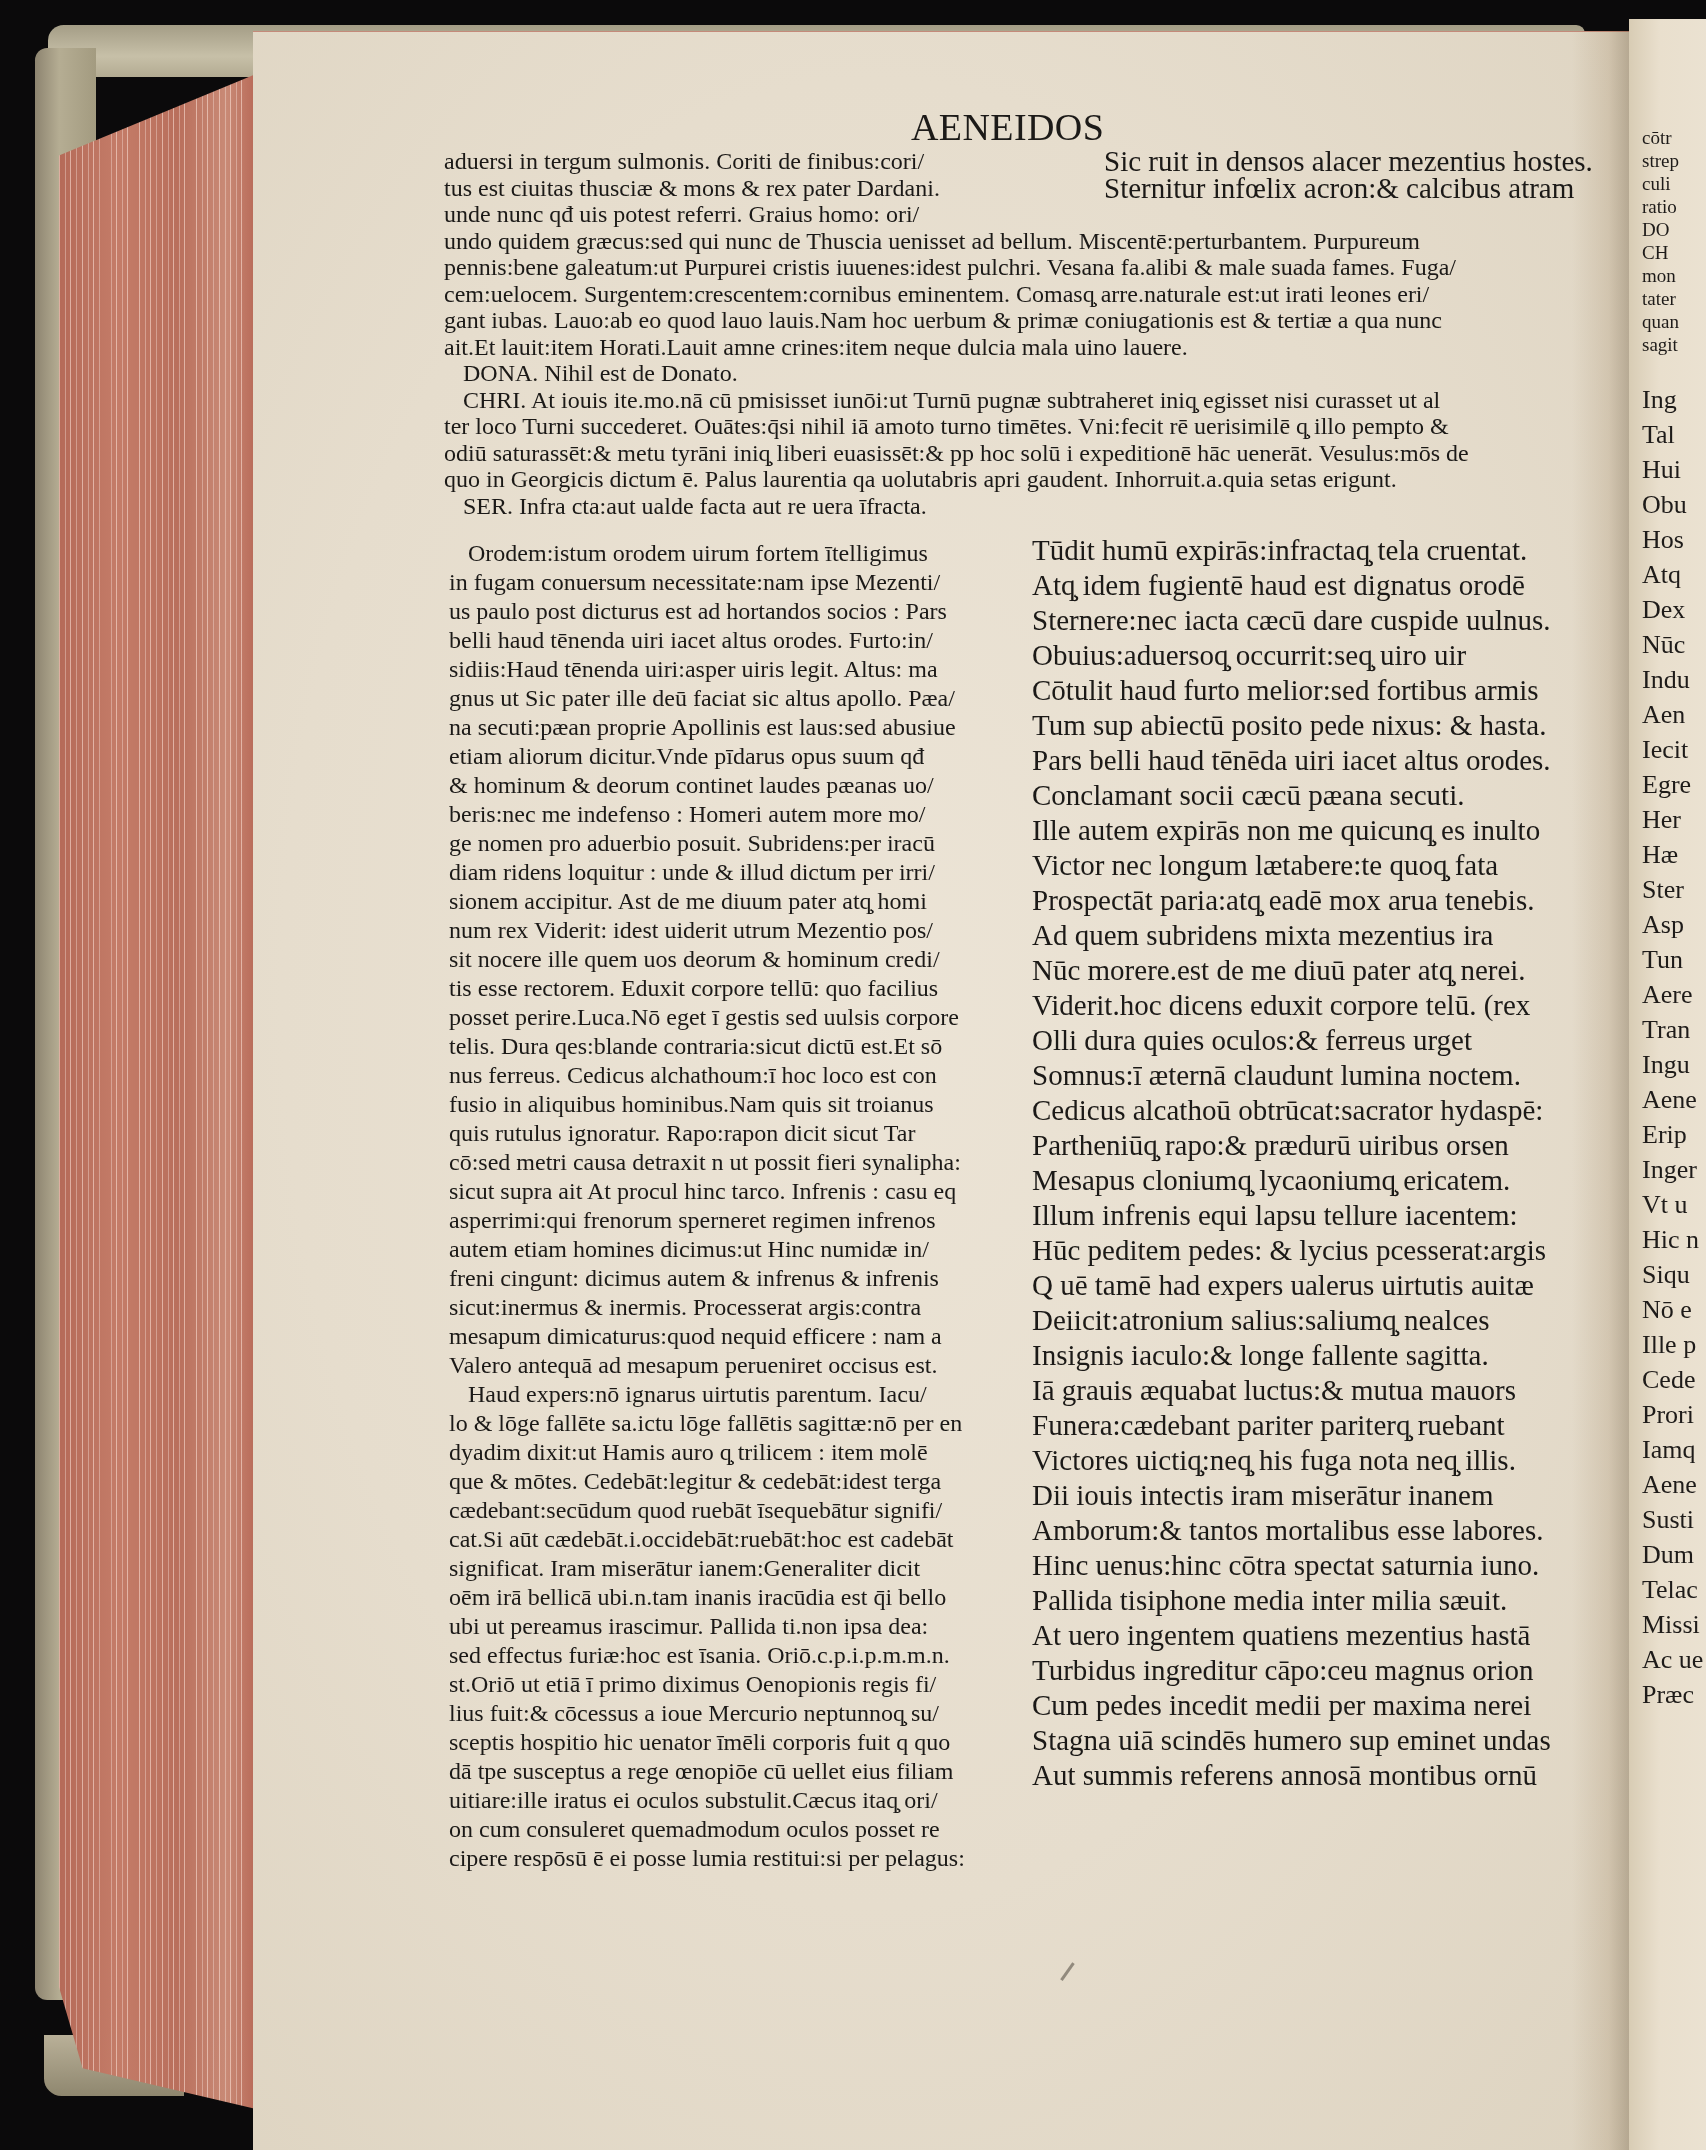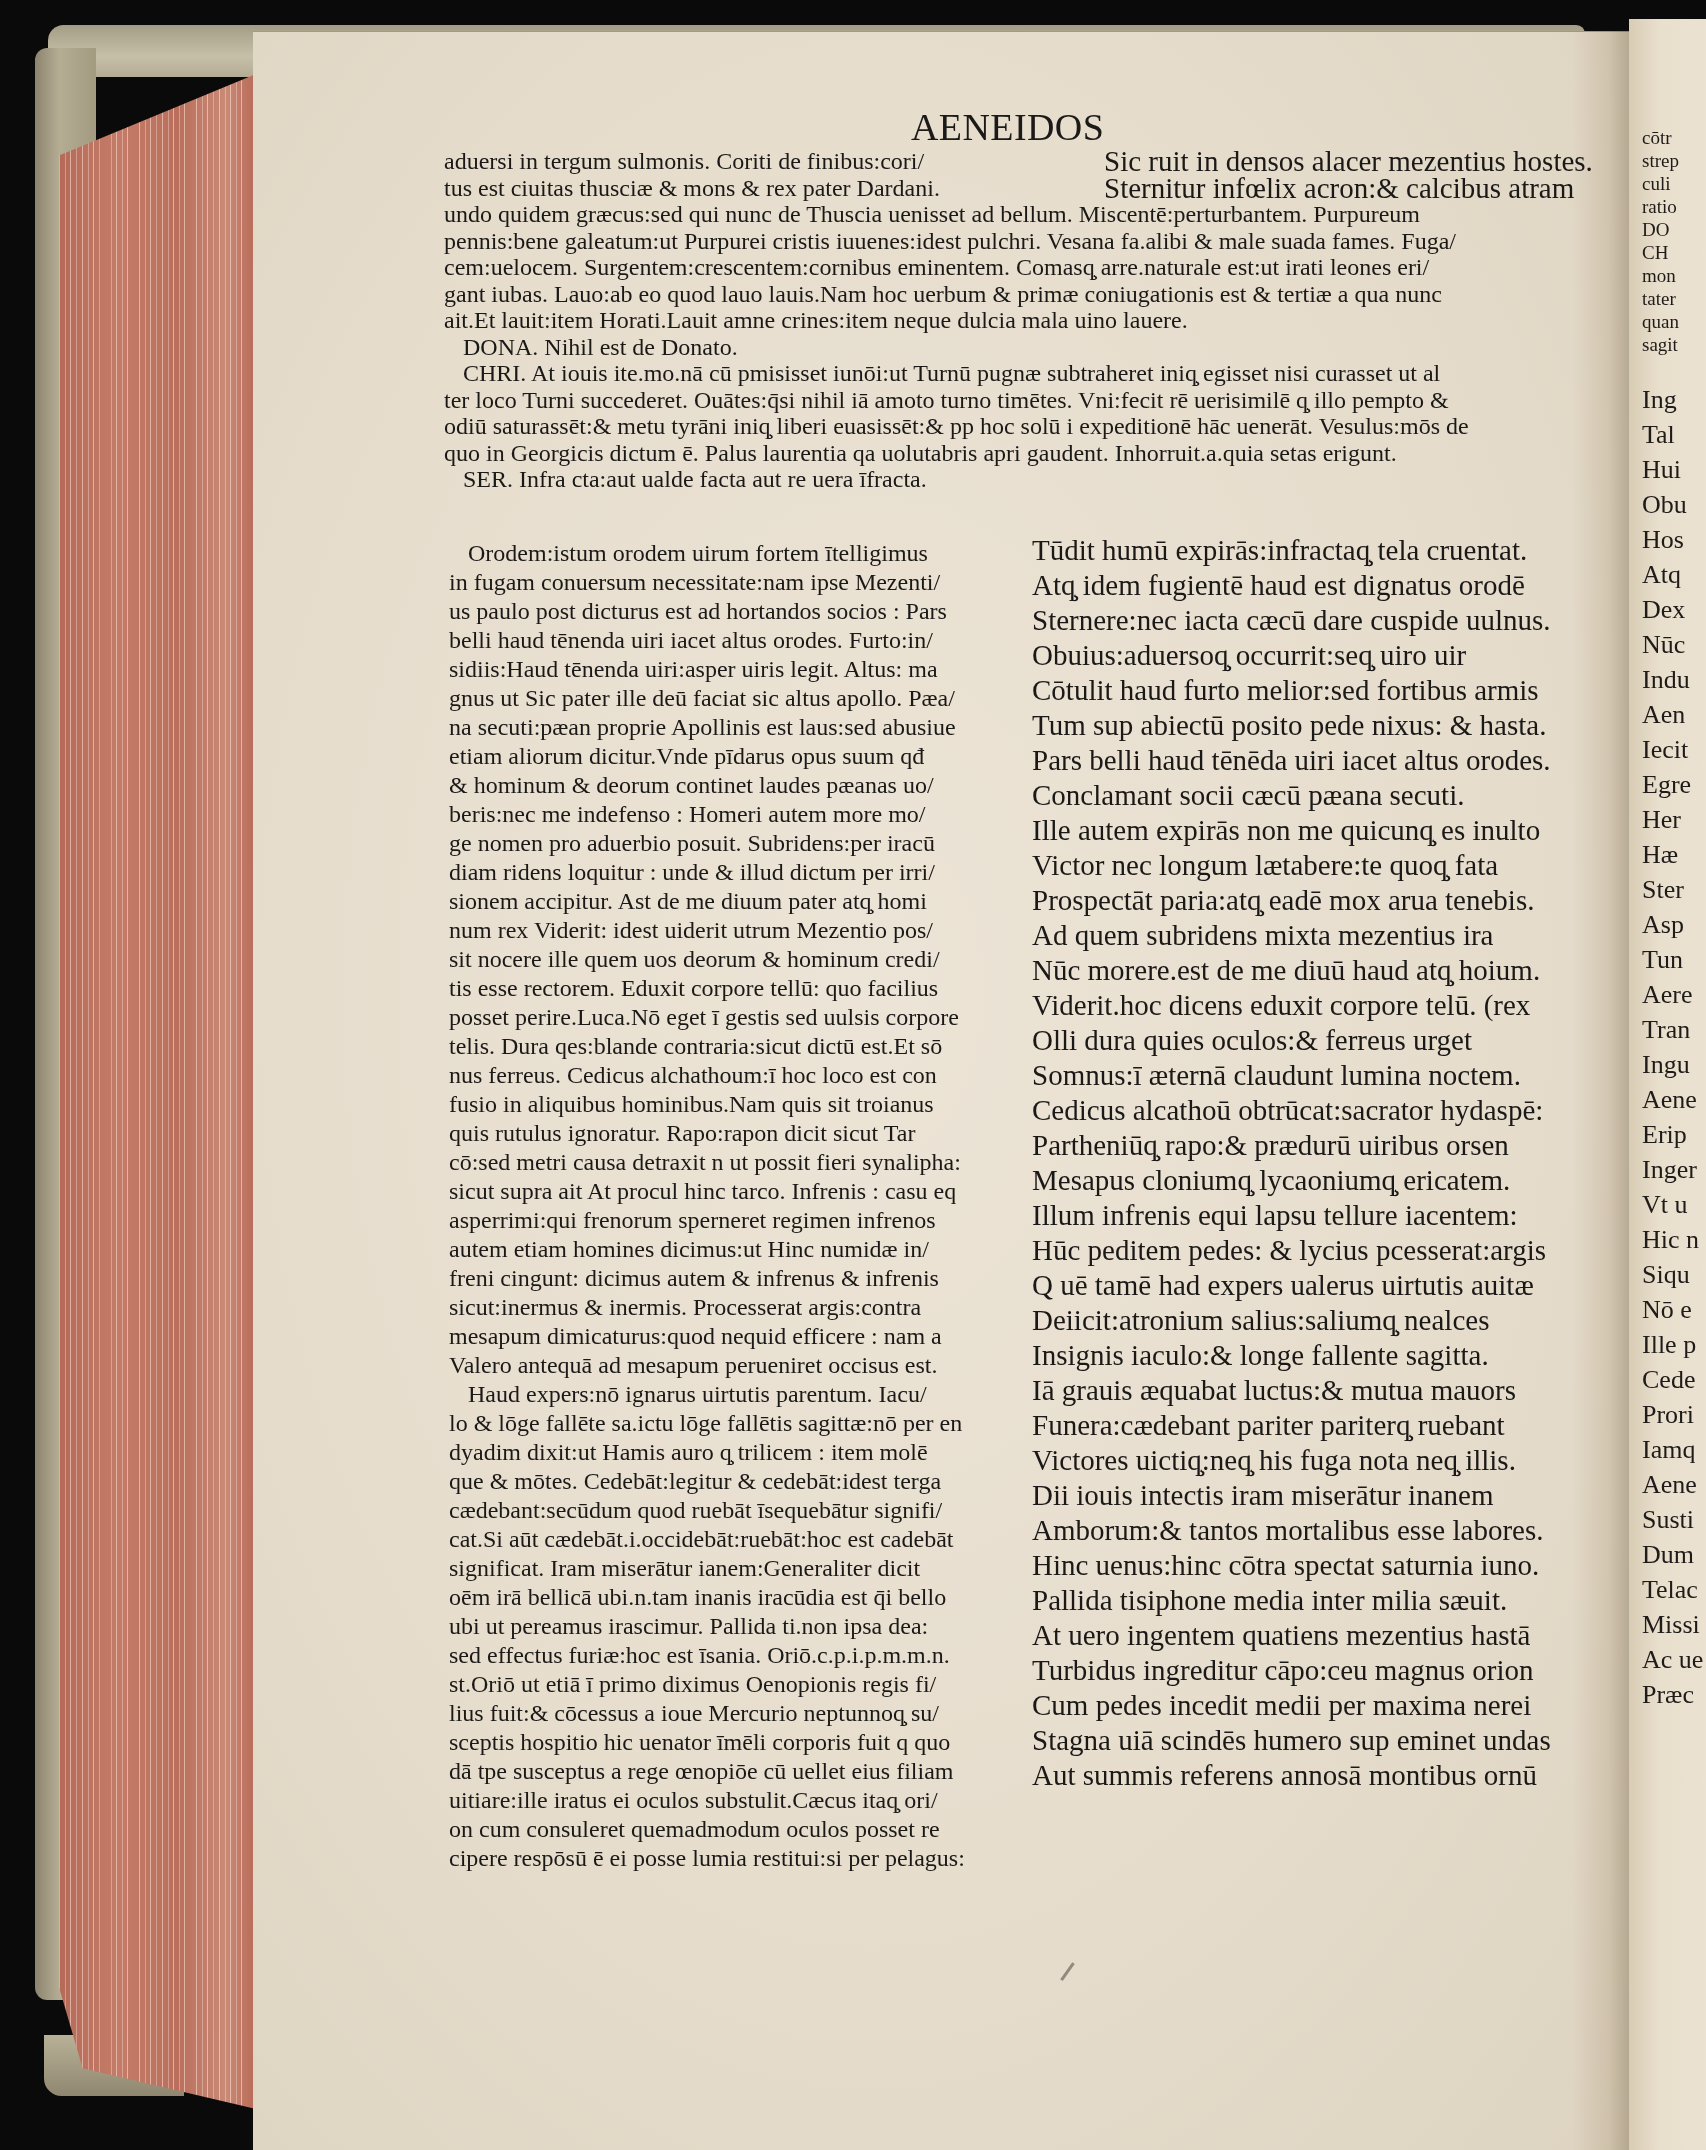--- a/index.html
+++ b/index.html
@@ -104,20 +104,23 @@
 <div class="running-head">AENEIDOS</div>
 
 <div class="text full-block">
   <div class="row">
     <span class="c">aduersi in tergum sulmonis.  Coriti de finibus:cori/</span>
     <span class="v">Sic ruit in densos alacer mezentius hostes.</span>
   </div>
   <div class="row">
     <span class="c">tus est ciuitas thusciæ &amp;  mons &amp; rex pater Dardani.</span>
     <span class="v">Sternitur infœlix acron:&amp; calcibus atram</span>
+  </div>
+  <div class="row">
+    <span class="c">unde nunc qđ uis potest referri.  Graius homo: ori/</span>
   </div>
   <span class="line">undo quidem græcus:sed qui nunc de Thuscia uenisset ad bellum.  Miscentē:perturbantem.   Purpureum</span>
   <span class="line">pennis:bene galeatum:ut Purpurei cristis iuuenes:idest pulchri.  Vesana fa.alibi &amp; male suada fames.  Fuga/</span>
   <span class="line">cem:uelocem.  Surgentem:crescentem:cornibus eminentem.  Comasq̧ arre.naturale est:ut irati leones eri/</span>
   <span class="line">gant iubas.   Lauo:ab eo quod lauo lauis.Nam hoc uerbum &amp; primæ coniugationis est &amp; tertiæ a qua nunc</span>
   <span class="line">ait.Et lauit:item Horati.Lauit amne crines:item neque dulcia mala uino lauere.</span>
   <span class="line indent">DONA.   Nihil est de Donato.</span>
   <span class="line indent">CHRI.   At iouis ite.mo.nā cū pmisisset iunōi:ut Turnū pugnæ subtraheret  iniq̧ egisset nisi curasset ut al</span>
   <span class="line">ter loco Turni succederet.  Ouātes:q̄si nihil iā amoto turno timētes.  Vni:fecit rē uerisimilē q̧ illo pempto &amp;</span>
   <span class="line">odiū saturassēt:&amp; metu tyrāni iniq̧ liberi euasissēt:&amp; pp hoc solū i expeditionē hāc uenerāt.  Vesulus:mōs de</span>
@@ -180,21 +183,21 @@
   <span class="line">Sternere:nec iacta cæcū dare cuspide uulnus.</span>
   <span class="line">Obuius:aduersoq̧ occurrit:seq̧ uiro uir</span>
   <span class="line">Cōtulit haud furto melior:sed fortibus armis</span>
   <span class="line">Tum sup abiectū posito pede nixus: &amp; hasta.</span>
   <span class="line">Pars belli haud tēnēda uiri iacet altus orodes.</span>
   <span class="line">Conclamant socii cæcū pæana secuti.</span>
   <span class="line">Ille autem expirās non me quicunq̧ es inulto</span>
   <span class="line">Victor nec longum lætabere:te quoq̧ fata</span>
   <span class="line">Prospectāt paria:atq̧ eadē mox arua tenebis.</span>
   <span class="line">Ad quem subridens mixta mezentius ira</span>
-  <span class="line">Nūc morere.est de me diuū haud atq̧ hoium.</span>
+  <span class="line">Nūc morere.est de me diuū pater atq̧ nerei.</span>
   <span class="line">Viderit.hoc dicens eduxit corpore telū.  (rex</span>
   <span class="line">Olli dura quies oculos:&amp; ferreus urget</span>
   <span class="line">Somnus:ī æternā claudunt lumina noctem.</span>
   <span class="line">Cedicus alcathoū obtrūcat:sacrator hydaspē:</span>
   <span class="line">Partheniūq̧ rapo:&amp; prædurū uiribus orsen</span>
   <span class="line">Mesapus cloniumq̧ lycaoniumq̧ ericatem.</span>
   <span class="line">Illum infrenis equi lapsu tellure iacentem:</span>
   <span class="line">Hūc peditem pedes: &amp; lycius pcesserat:argis</span>
   <span class="line">Q uē tamē had expers ualerus uirtutis auitæ</span>
   <span class="line">Deiicit:atronium salius:saliumq̧ nealces</span>

